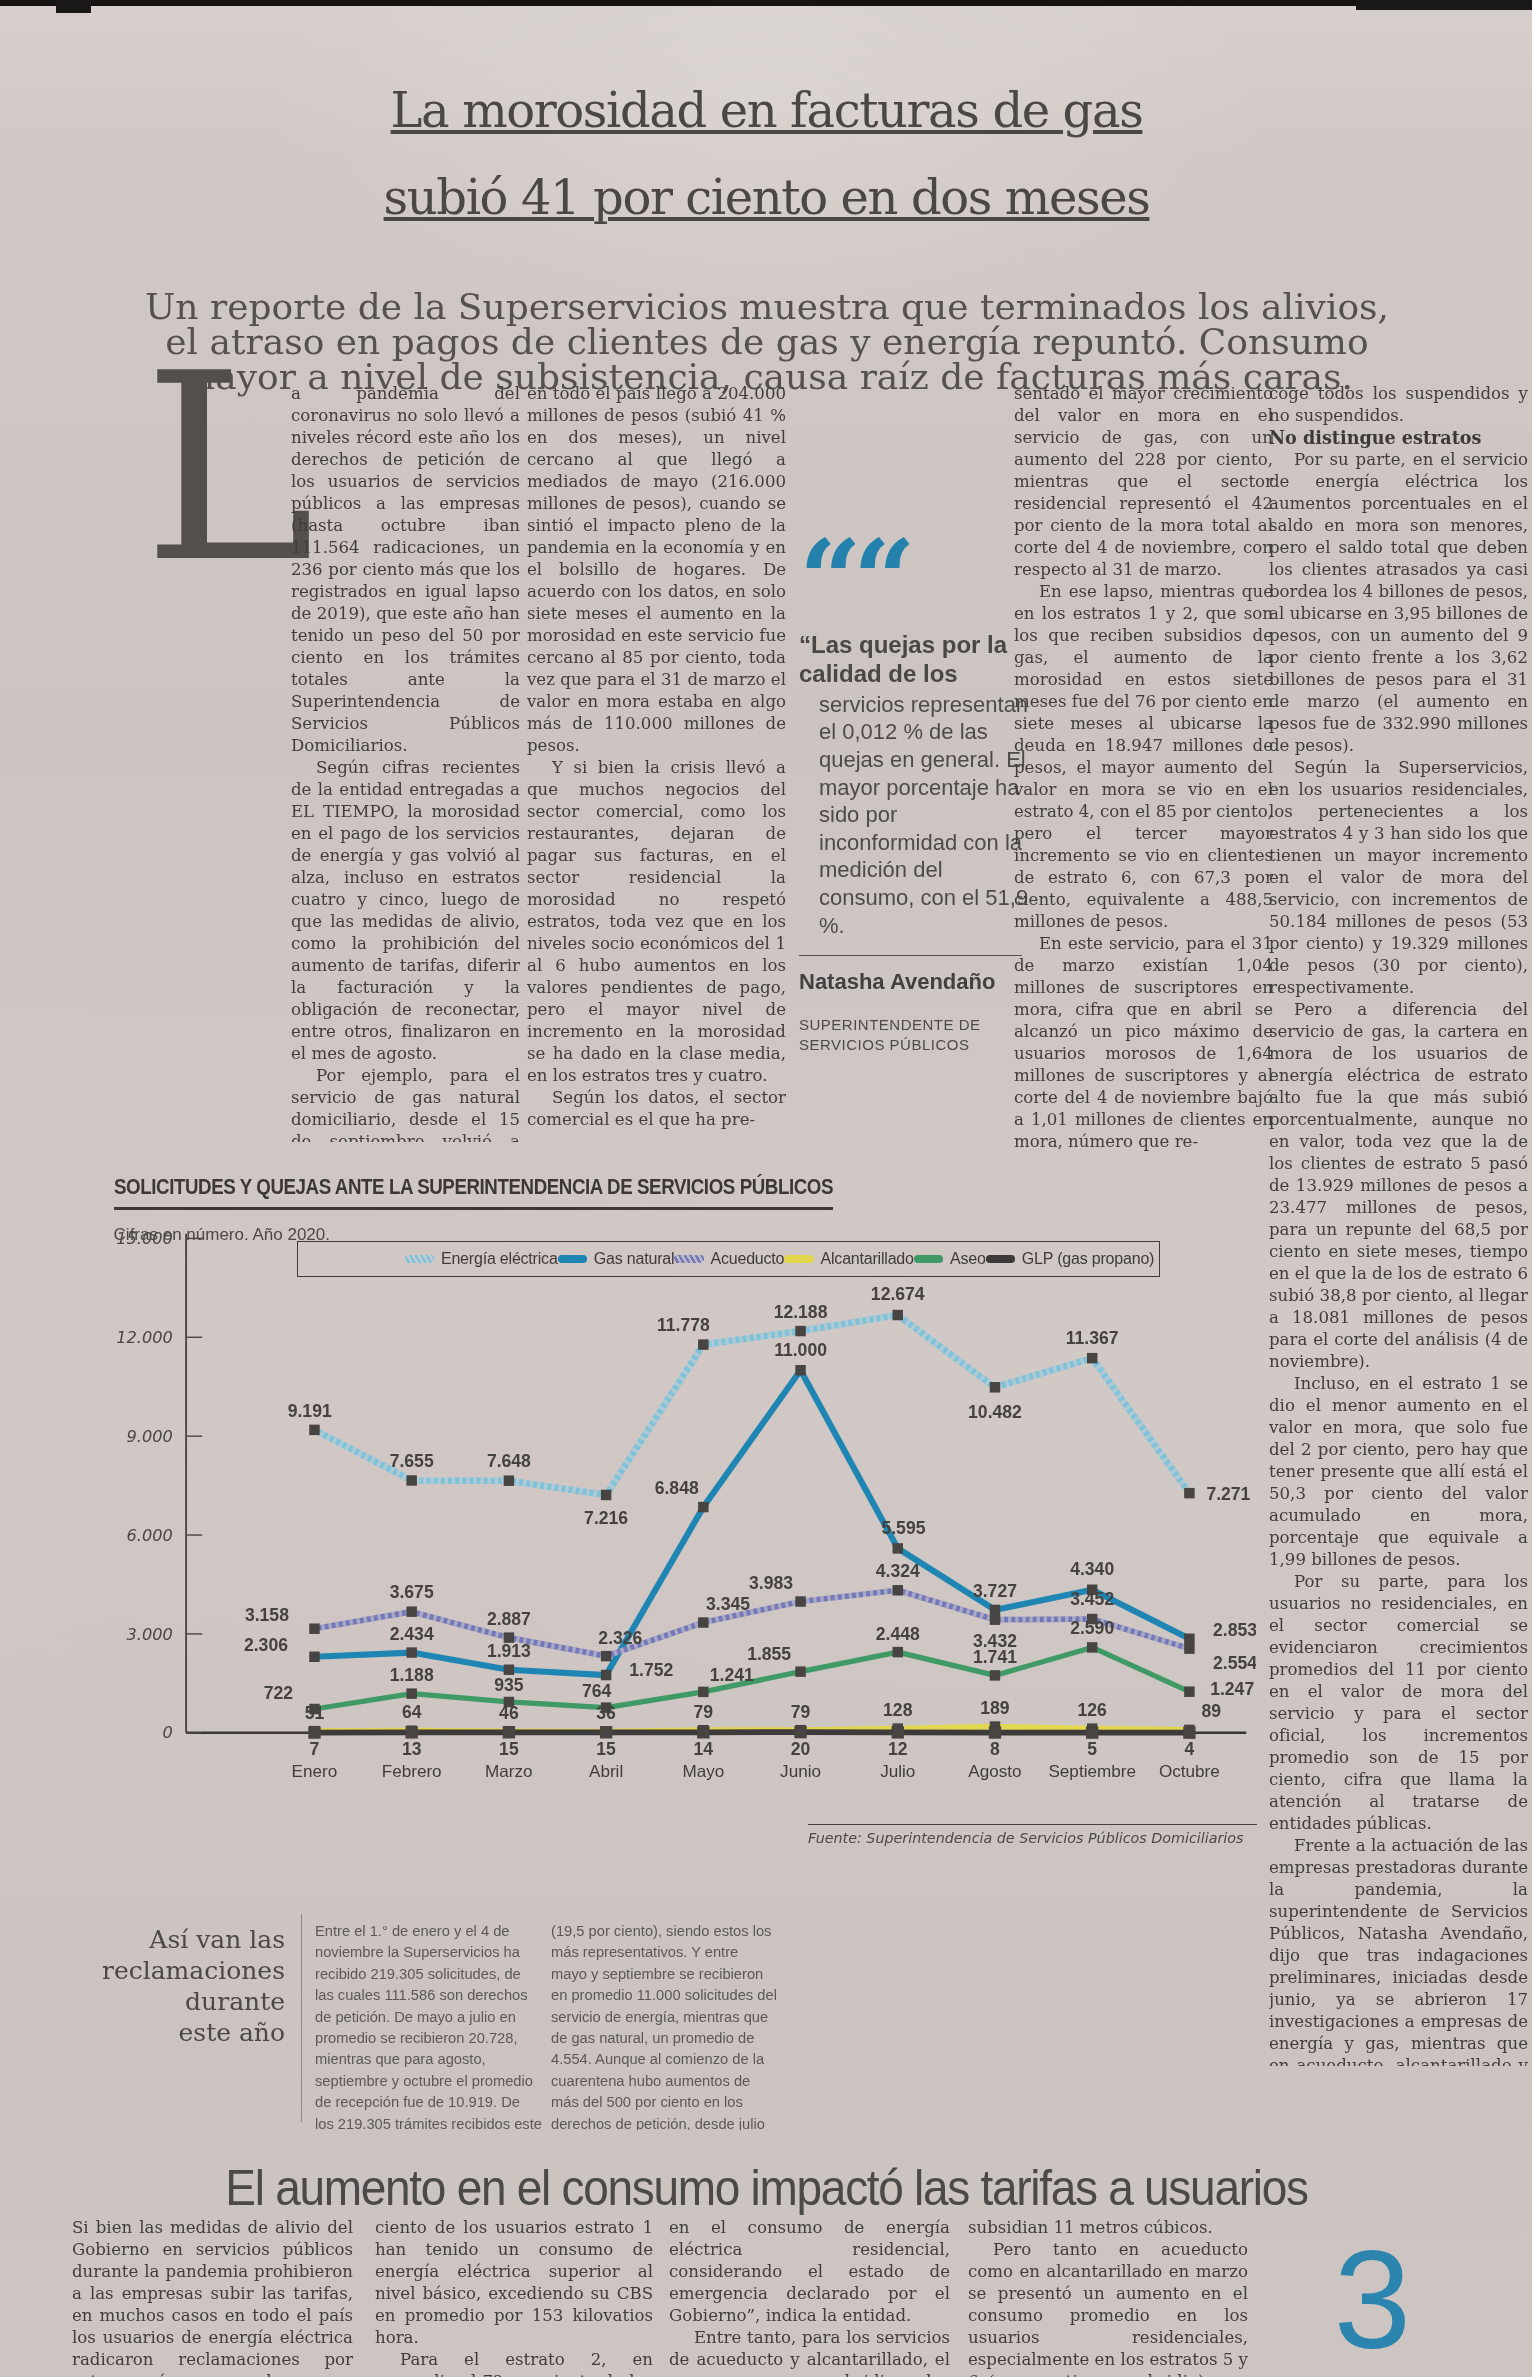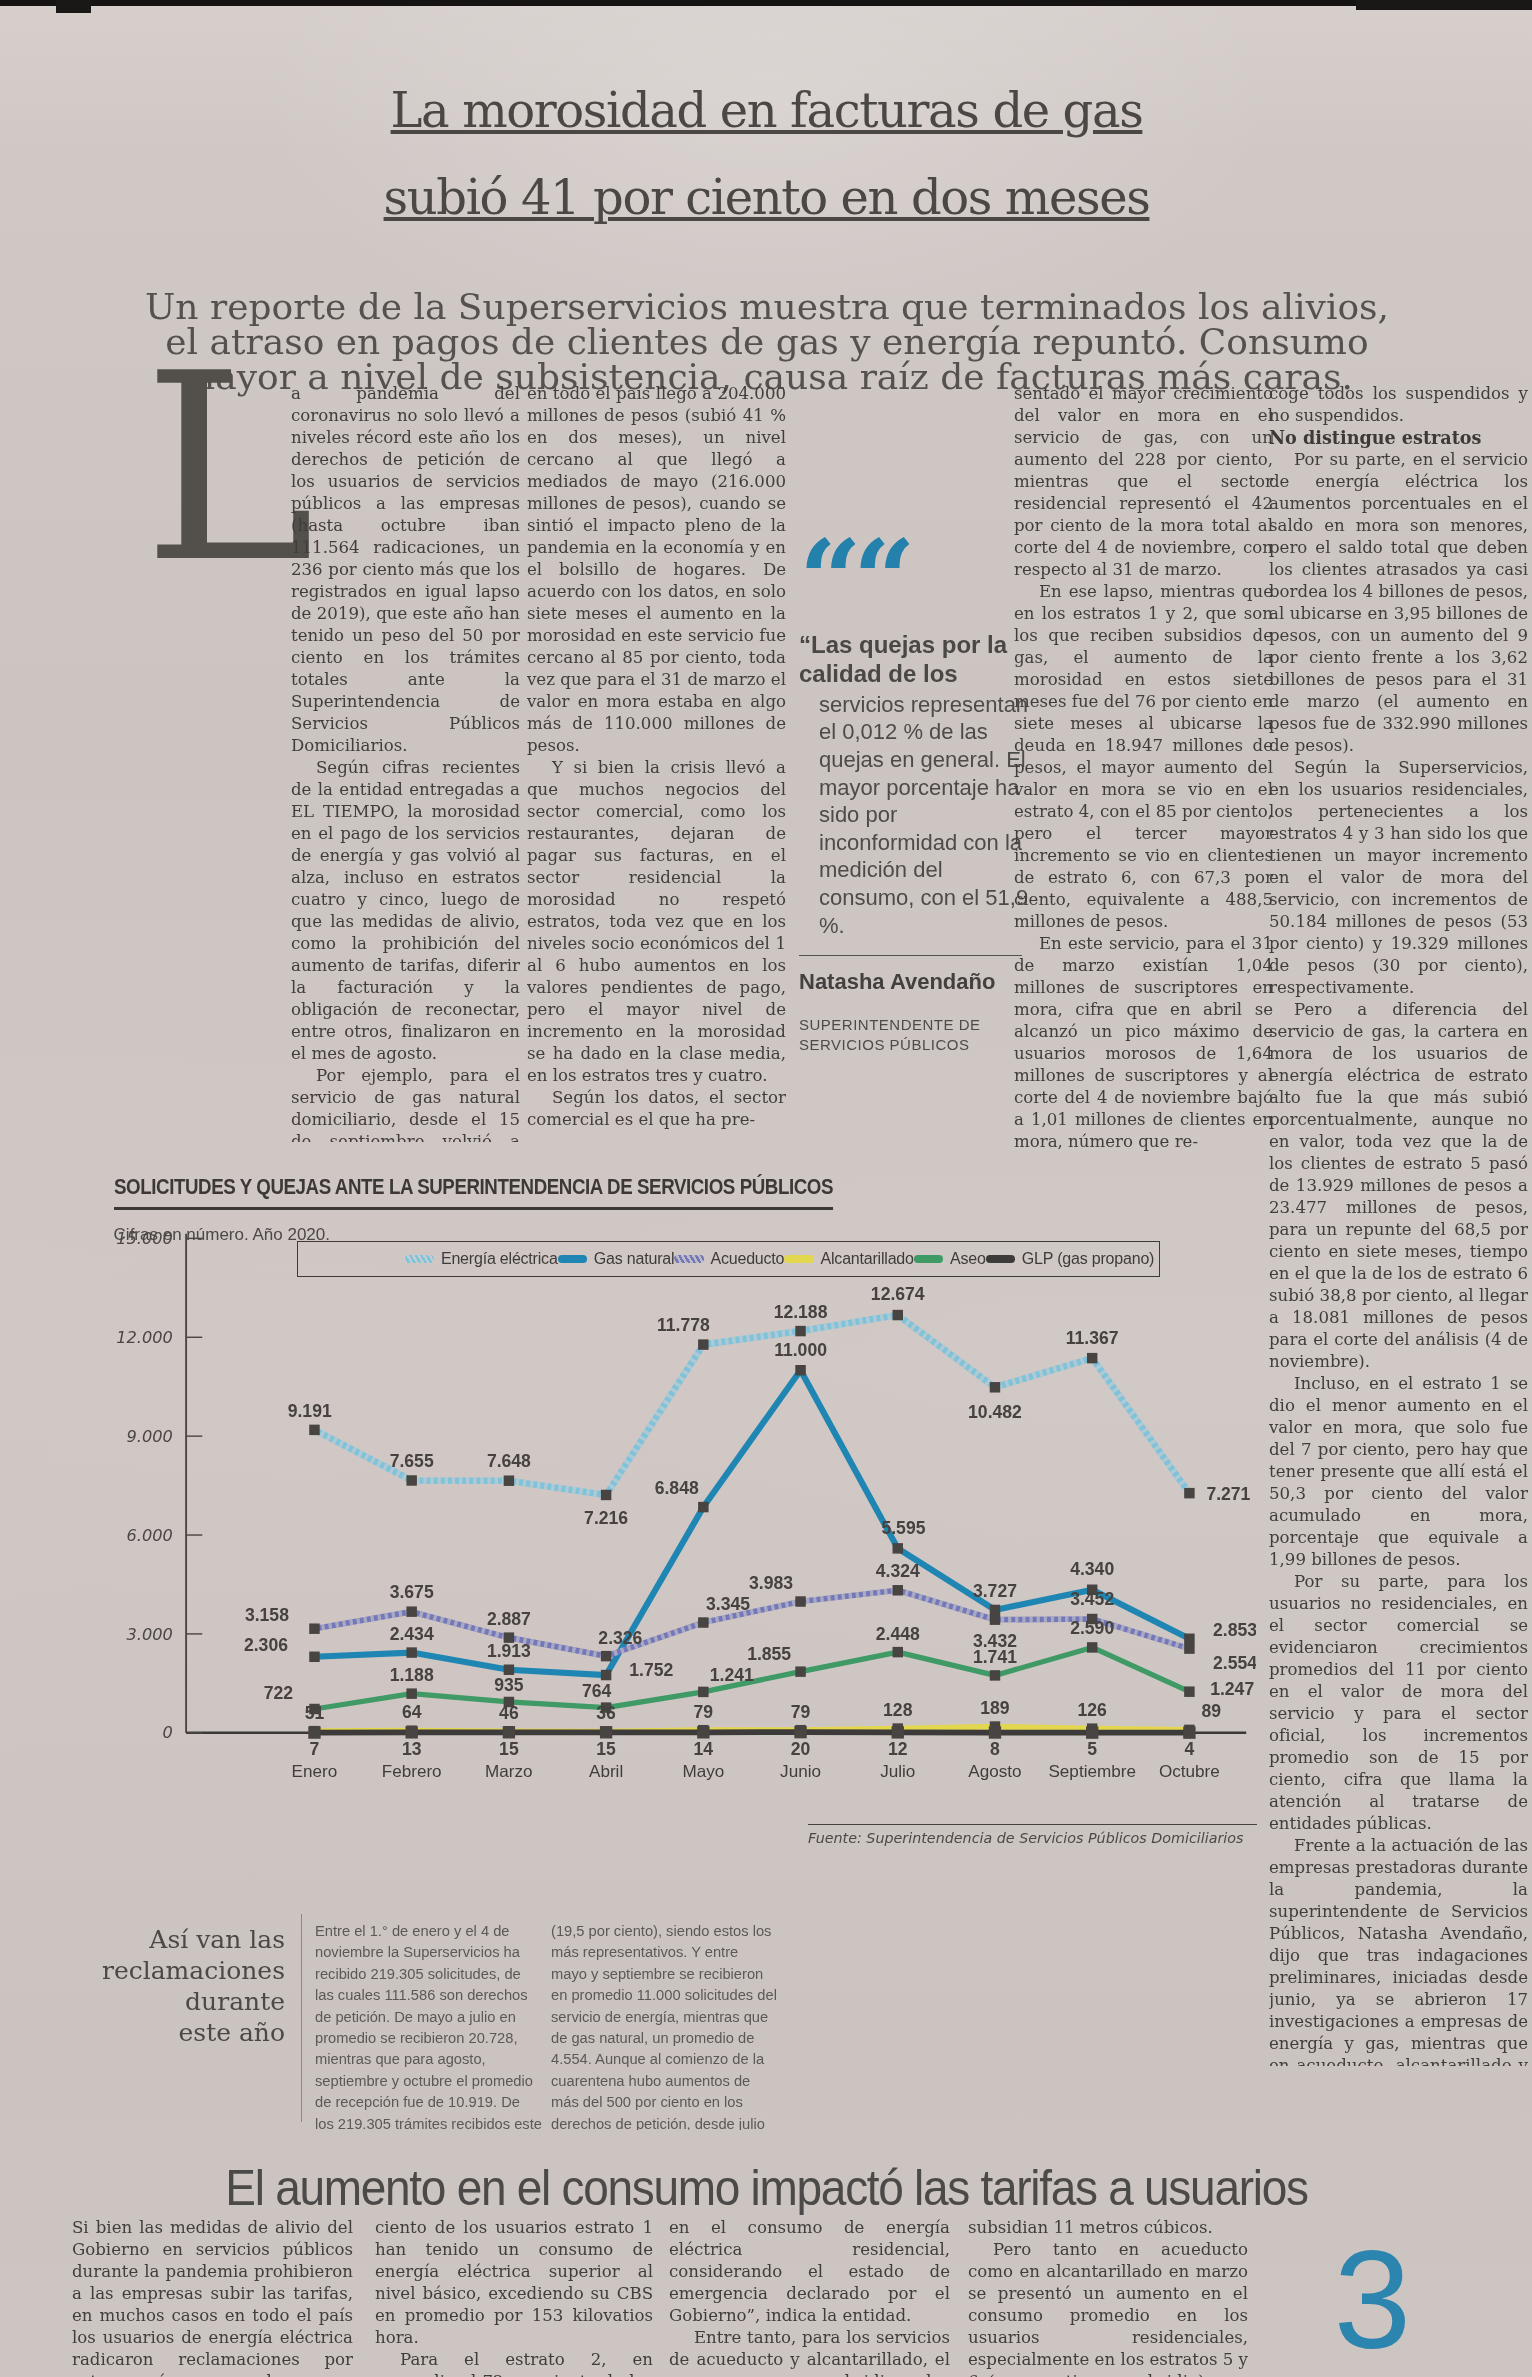--- a/index.html
+++ b/index.html
@@ -113,21 +113,21 @@
     <p>En ese lapso, mientras que en los estratos 1 y 2, que son los que reciben subsidios de gas, el aumento de la morosidad en estos siete meses fue del 76 por ciento en siete meses al ubicarse la deuda en 18.947 millones de pesos, el mayor aumento del valor en mora se vio en el estrato 4, con el 85 por ciento, pero el tercer mayor incremento se vio en clientes de estrato 6, con 67,3 por ciento, equivalente a 488,5 millones de pesos.</p>
     <p>En este servicio, para el 31 de marzo existían 1,04 millones de suscriptores en mora, cifra que en abril se alcanzó un pico máximo de usuarios morosos de 1,64 millones de suscriptores y al corte del 4 de noviembre bajó a 1,01 millones de clientes en mora, número que re-</p>
   </div>
 
   <div class="abs bodycol col5">
     <p>coge todos los suspendidos y no suspendidos.</p>
     <p class="subhead">No distingue estratos</p>
     <p>Por su parte, en el servicio de energía eléctrica los aumentos porcentuales en el saldo en mora son menores, pero el saldo total que deben los clientes atrasados ya casi bordea los 4 billones de pesos, al ubicarse en 3,95 billones de pesos, con un aumento del 9 por ciento frente a los 3,62 billones de pesos para el 31 de marzo (el aumento en pesos fue de 332.990 millones de pesos).</p>
     <p>Según la Superservicios, en los usuarios residenciales, los pertenecientes a los estratos 4 y 3 han sido los que tienen un mayor incremento en el valor de mora del servicio, con incrementos de 50.184 millones de pesos (53 por ciento) y 19.329 millones de pesos (30 por ciento), respectivamente.</p>
     <p>Pero a diferencia del servicio de gas, la cartera en mora de los usuarios de energía eléctrica de estrato alto fue la que más subió porcentualmente, aunque no en valor, toda vez que la de los clientes de estrato 5 pasó de 13.929 millones de pesos a 23.477 millones de pesos, para un repunte del 68,5 por ciento en siete meses, tiempo en el que la de los de estrato 6 subió 38,8 por ciento, al llegar a 18.081 millones de pesos para el corte del análisis (4 de noviembre).</p>
-    <p>Incluso, en el estrato 1 se dio el menor aumento en el valor en mora, que solo fue del 7 por ciento, pero hay que tener presente que allí está el 50,3 por ciento del valor acumulado en mora, porcentaje que equivale a 1,99 billones de pesos.</p>
+    <p>Incluso, en el estrato 1 se dio el menor aumento en el valor en mora, que solo fue del 2 por ciento, pero hay que tener presente que allí está el 50,3 por ciento del valor acumulado en mora, porcentaje que equivale a 1,99 billones de pesos.</p>
     <p>Por su parte, para los usuarios no residenciales, en el sector comercial se evidenciaron crecimientos promedios del 11 por ciento en el valor de mora del servicio y para el sector oficial, los incrementos promedio son de 15 por ciento, cifra que llama la atención al tratarse de entidades públicas.</p>
     <p>Frente a la actuación de las empresas prestadoras durante la pandemia, la superintendente de Servicios Públicos, Natasha Avendaño, dijo que tras indagaciones preliminares, iniciadas desde junio, ya se abrieron 17 investigaciones a empresas de energía y gas, mientras que en acueducto, alcantarillado y aseo se abrieron 41 indagaciones preliminares, de las cuales 13 ya pasaron a investigación.</p>
   </div>
 
   <div class="abs chart">
     <div class="chart-title">SOLICITUDES Y QUEJAS ANTE LA SUPERINTENDENCIA DE SERVICIOS PÚBLICOS</div>
     <div class="chart-sub">Cifras en número. Año 2020.</div>
     <div class="legend" id="legend">
         <span class="leg-item">
           <span class="leg-swatch hatch" style="background-color: rgb(127, 194, 218);"></span>

